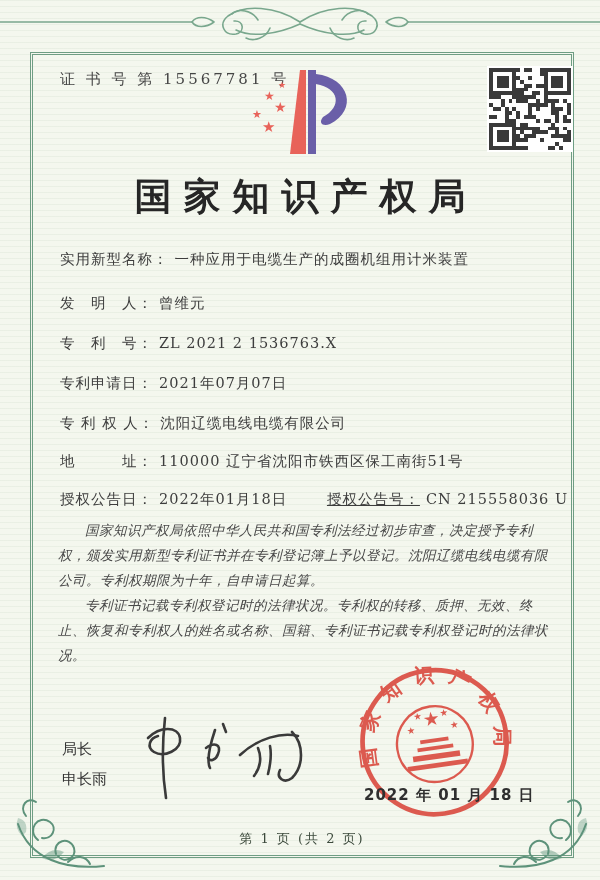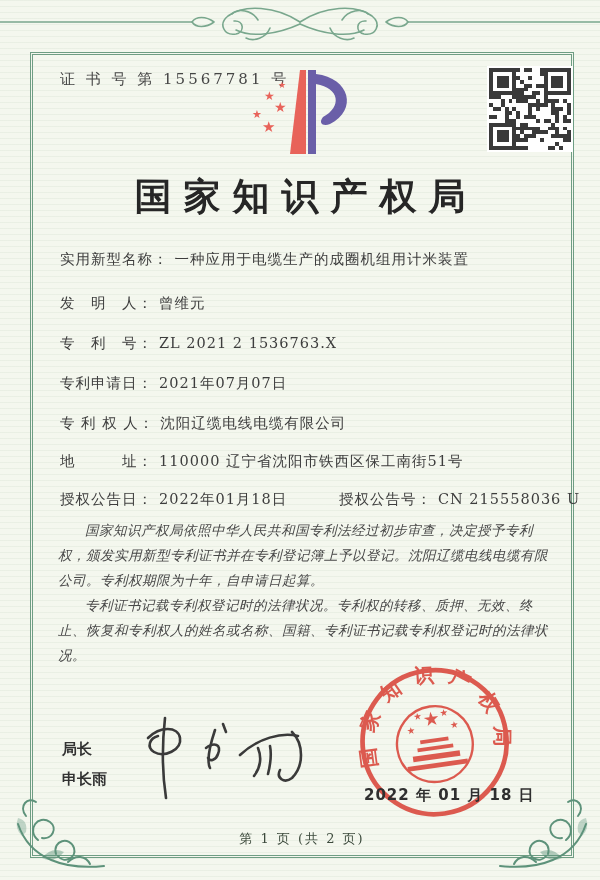--- a/index.html
+++ b/index.html
@@ -38,31 +38,31 @@
     text-align:center;font-size:37px;font-weight:bold;color:#262626;
     letter-spacing:12px;text-indent:12px;
   }
   
   .frow{
     position:absolute;left:60px;width:490px;
     font-size:14.5px;color:#3d3d3d;letter-spacing:1px;white-space:nowrap;
   }
   .flabel{color:#3d3d3d;}
   .fvalue{margin-left:6px;}
-  .pair2{margin-left:46px;}
+  .pair2{margin-left:34px;text-decoration:underline;}
   
   .paras{
     position:absolute;left:58px;top:518px;width:490px;
     font-size:13.5px;line-height:25px;color:#474747;
     font-style:italic;letter-spacing:0.5px;
   }
   .paras p{margin:0;text-indent:2em;}
   
   .signer{position:absolute;left:62px;top:734px;font-family:"DejaVu Sans","Liberation Sans",sans-serif;
-    font-size:15px;font-weight:bold;color:#333;line-height:30px;}
+    font-size:15px;font-weight:normal;color:#333;line-height:30px;}
   .sig{position:absolute;left:120px;top:700px;}
   
   .seal{position:absolute;left:345px;top:655px;width:180px;height:180px;transform:rotate(-8deg);z-index:2;}
   .seal-date{
     position:absolute;left:364px;top:786px;z-index:4;
     font-family:"DejaVu Sans","Liberation Sans",sans-serif;
     font-size:15px;font-weight:bold;color:#2f2f2f;letter-spacing:1px;
   }
   
   .footer{

